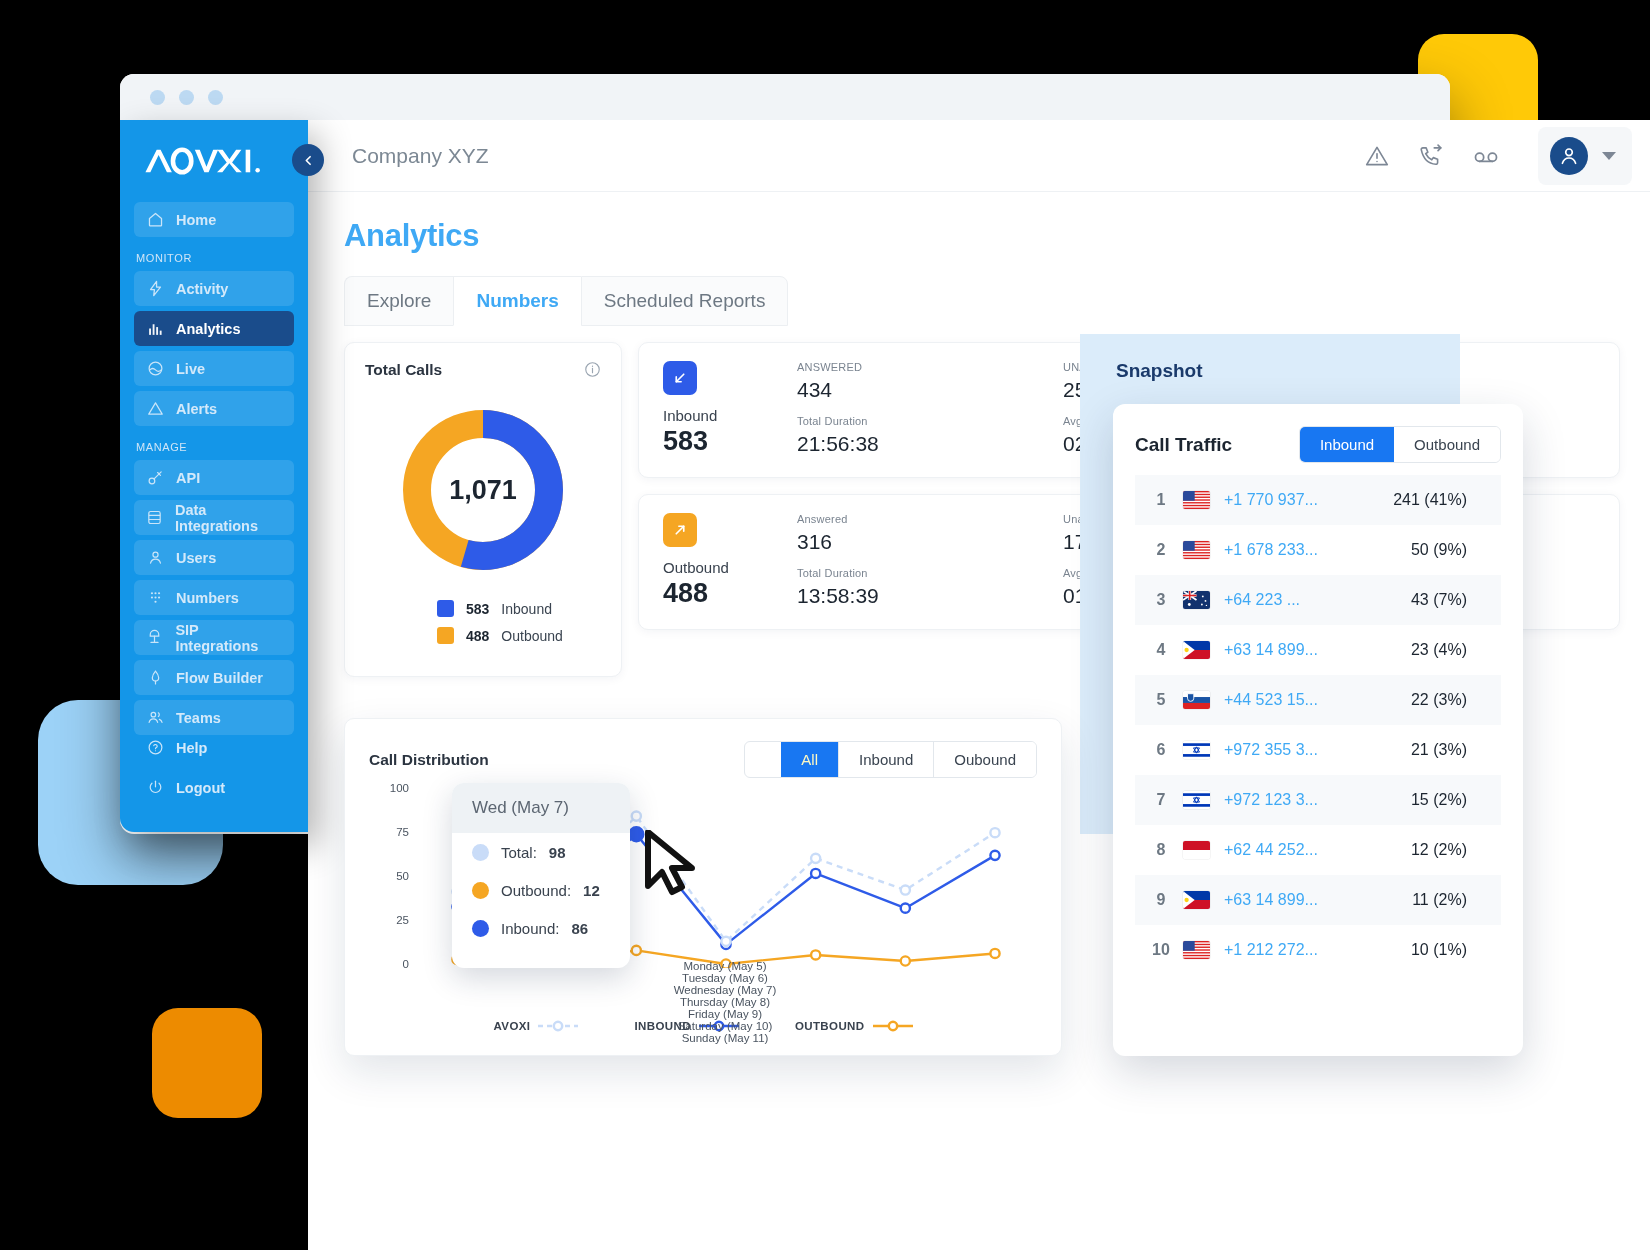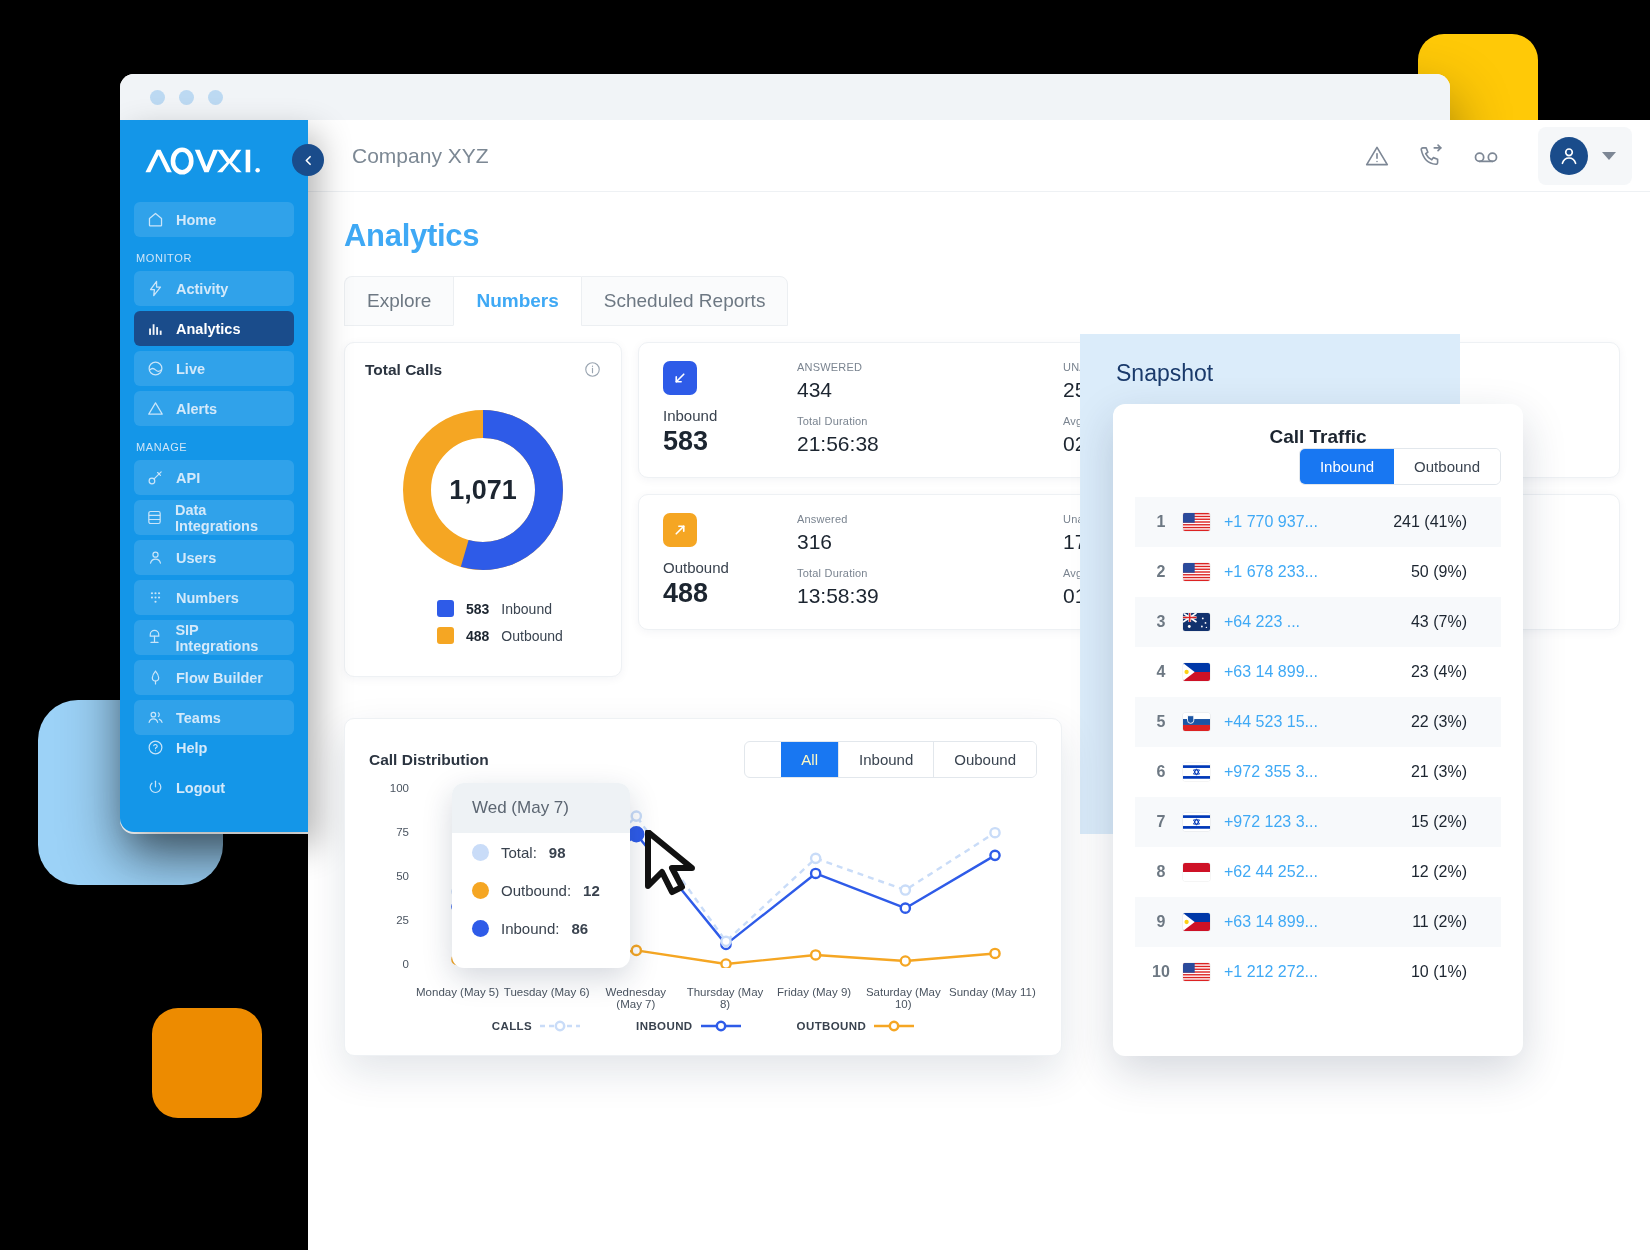--- a/index.html
+++ b/index.html
@@ -122,21 +122,21 @@
   .dist-head { display: flex; align-items: center; }
   .seg { display: flex; margin-left: auto; border-radius: 6px; overflow: hidden; border: 1px solid #e2e7ec; }
   .seg div { padding: 9px 20px; font-size: 15px; color: #3a4450; background: #fff; cursor: pointer; border-right: 1px solid #e2e7ec; }
   .seg div:last-child { border-right: none; }
   .seg div.on { background: #1877F2; color: #fef9c3; margin-left: 36px; }
 
   .plot { position: relative; margin-top: 10px; height: 210px; }
   .yaxis { position: absolute; left: 0; top: 0; width: 40px; height: 176px; }
   .ytick { position: absolute; right: 0; font-size: 11.5px; color: #4a5460; transform: translateY(-50%); }
   .svgplot { position: absolute; left: 44px; top: 0; }
-  .xlabels { position: absolute; left: 44px; right: 0; top: 198px; display: flex; }
+  .xlabels { position: absolute; left: 44px; right: 0; top: 172px; display: flex; flex-direction: column; }
   .xlabels span { flex: 1; text-align: center; font-size: 11.5px; color: #4a5460; }
 
   .chartlegend { display: flex; justify-content: center; gap: 56px; margin-top: 22px; }
   .cl { display: flex; align-items: center; gap: 8px; font-size: 11.5px; font-weight: 700; color: #39424e; letter-spacing: .4px; }
 
   .tooltip {
     position: absolute; left: 452px; top: 783px; width: 178px; height: 185px;
     background: #fff; border-radius: 12px; box-shadow: 0 10px 30px rgba(20,40,70,.18); z-index: 9;
     overflow: hidden;
   }
@@ -145,28 +145,28 @@
   .tt-row:first-of-type { margin-top: 8px; }
   .tt-dot { width: 17px; height: 17px; border-radius: 50%; }
   .cursor { position: absolute; left: 645px; top: 830px; z-index: 10; }
 
   
   .snapshot {
     position: absolute; left: 1080px; top: 334px; width: 380px; height: 500px;
     background: #DBECFA; border-radius: 0; z-index: 4;
     padding: 26px 0 0 36px;
   }
-  .snapshot h2 { font-size: 23px; color: #1A3A6B; font-weight: 400; }
+  .snapshot h2 { font-size: 19px; color: #1A3A6B; font-weight: 700; }
 
   .traffic {
     position: absolute; left: 1113px; top: 404px; width: 410px; height: 652px;
     background: #fff; border-radius: 12px; box-shadow: 0 16px 44px rgba(20,40,70,.18);
     z-index: 8; padding: 22px 22px 0 22px;
   }
-  .tr-head { display: flex; align-items: center; flex-direction: column; }
+  .tr-head { display: flex; align-items: center; }
   .tr-title { font-size: 19px; font-weight: 700; color: #1c2530; }
   .tr-seg { margin-left: auto; display: flex; border: 1px solid #e2e7ec; border-radius: 6px; overflow: hidden; }
   .tr-seg div { padding: 9px 20px; font-size: 15px; color: #3a4450; background: #fff; cursor: pointer; }
   .tr-seg div.on { background: #1877F2; color: #fff; }
 
   .tr-sub { display: flex; align-items: flex-start; margin-top: 20px; }
   .select {
     width: 192px; height: 38px; border: 1px solid #d8dee4; border-radius: 6px;
     display: flex; align-items: center; padding: 0 12px; font-size: 15px; color: #3a4450; cursor: pointer;
   }
@@ -588,21 +588,21 @@
         <span>Wednesday (May 7)</span>
         <span>Thursday (May 8)</span>
         <span>Friday (May 9)</span>
         <span>Saturday (May 10)</span>
         <span>Sunday (May 11)</span>
       </div>
     </div>
 
     <div class="chartlegend">
       <div class="cl">
-        <span>CALLS</span>
+        <span>AVOXI</span>
         <svg width="40" height="12">
           <line x1="0" y1="6" x2="40" y2="6" stroke="#C9DCF8" stroke-width="2.5" stroke-dasharray="5 4"></line>
           <circle cx="20" cy="6" r="4.2" fill="#fff" stroke="#C9DCF8" stroke-width="2.5"></circle>
         </svg>
       </div>
       <div class="cl">
         <span>INBOUND</span>
         <svg width="40" height="12">
           <line x1="0" y1="6" x2="40" y2="6" stroke="#2E5BE8" stroke-width="2.5"></line>
           <circle cx="20" cy="6" r="4.2" fill="#fff" stroke="#2E5BE8" stroke-width="2.5"></circle>

